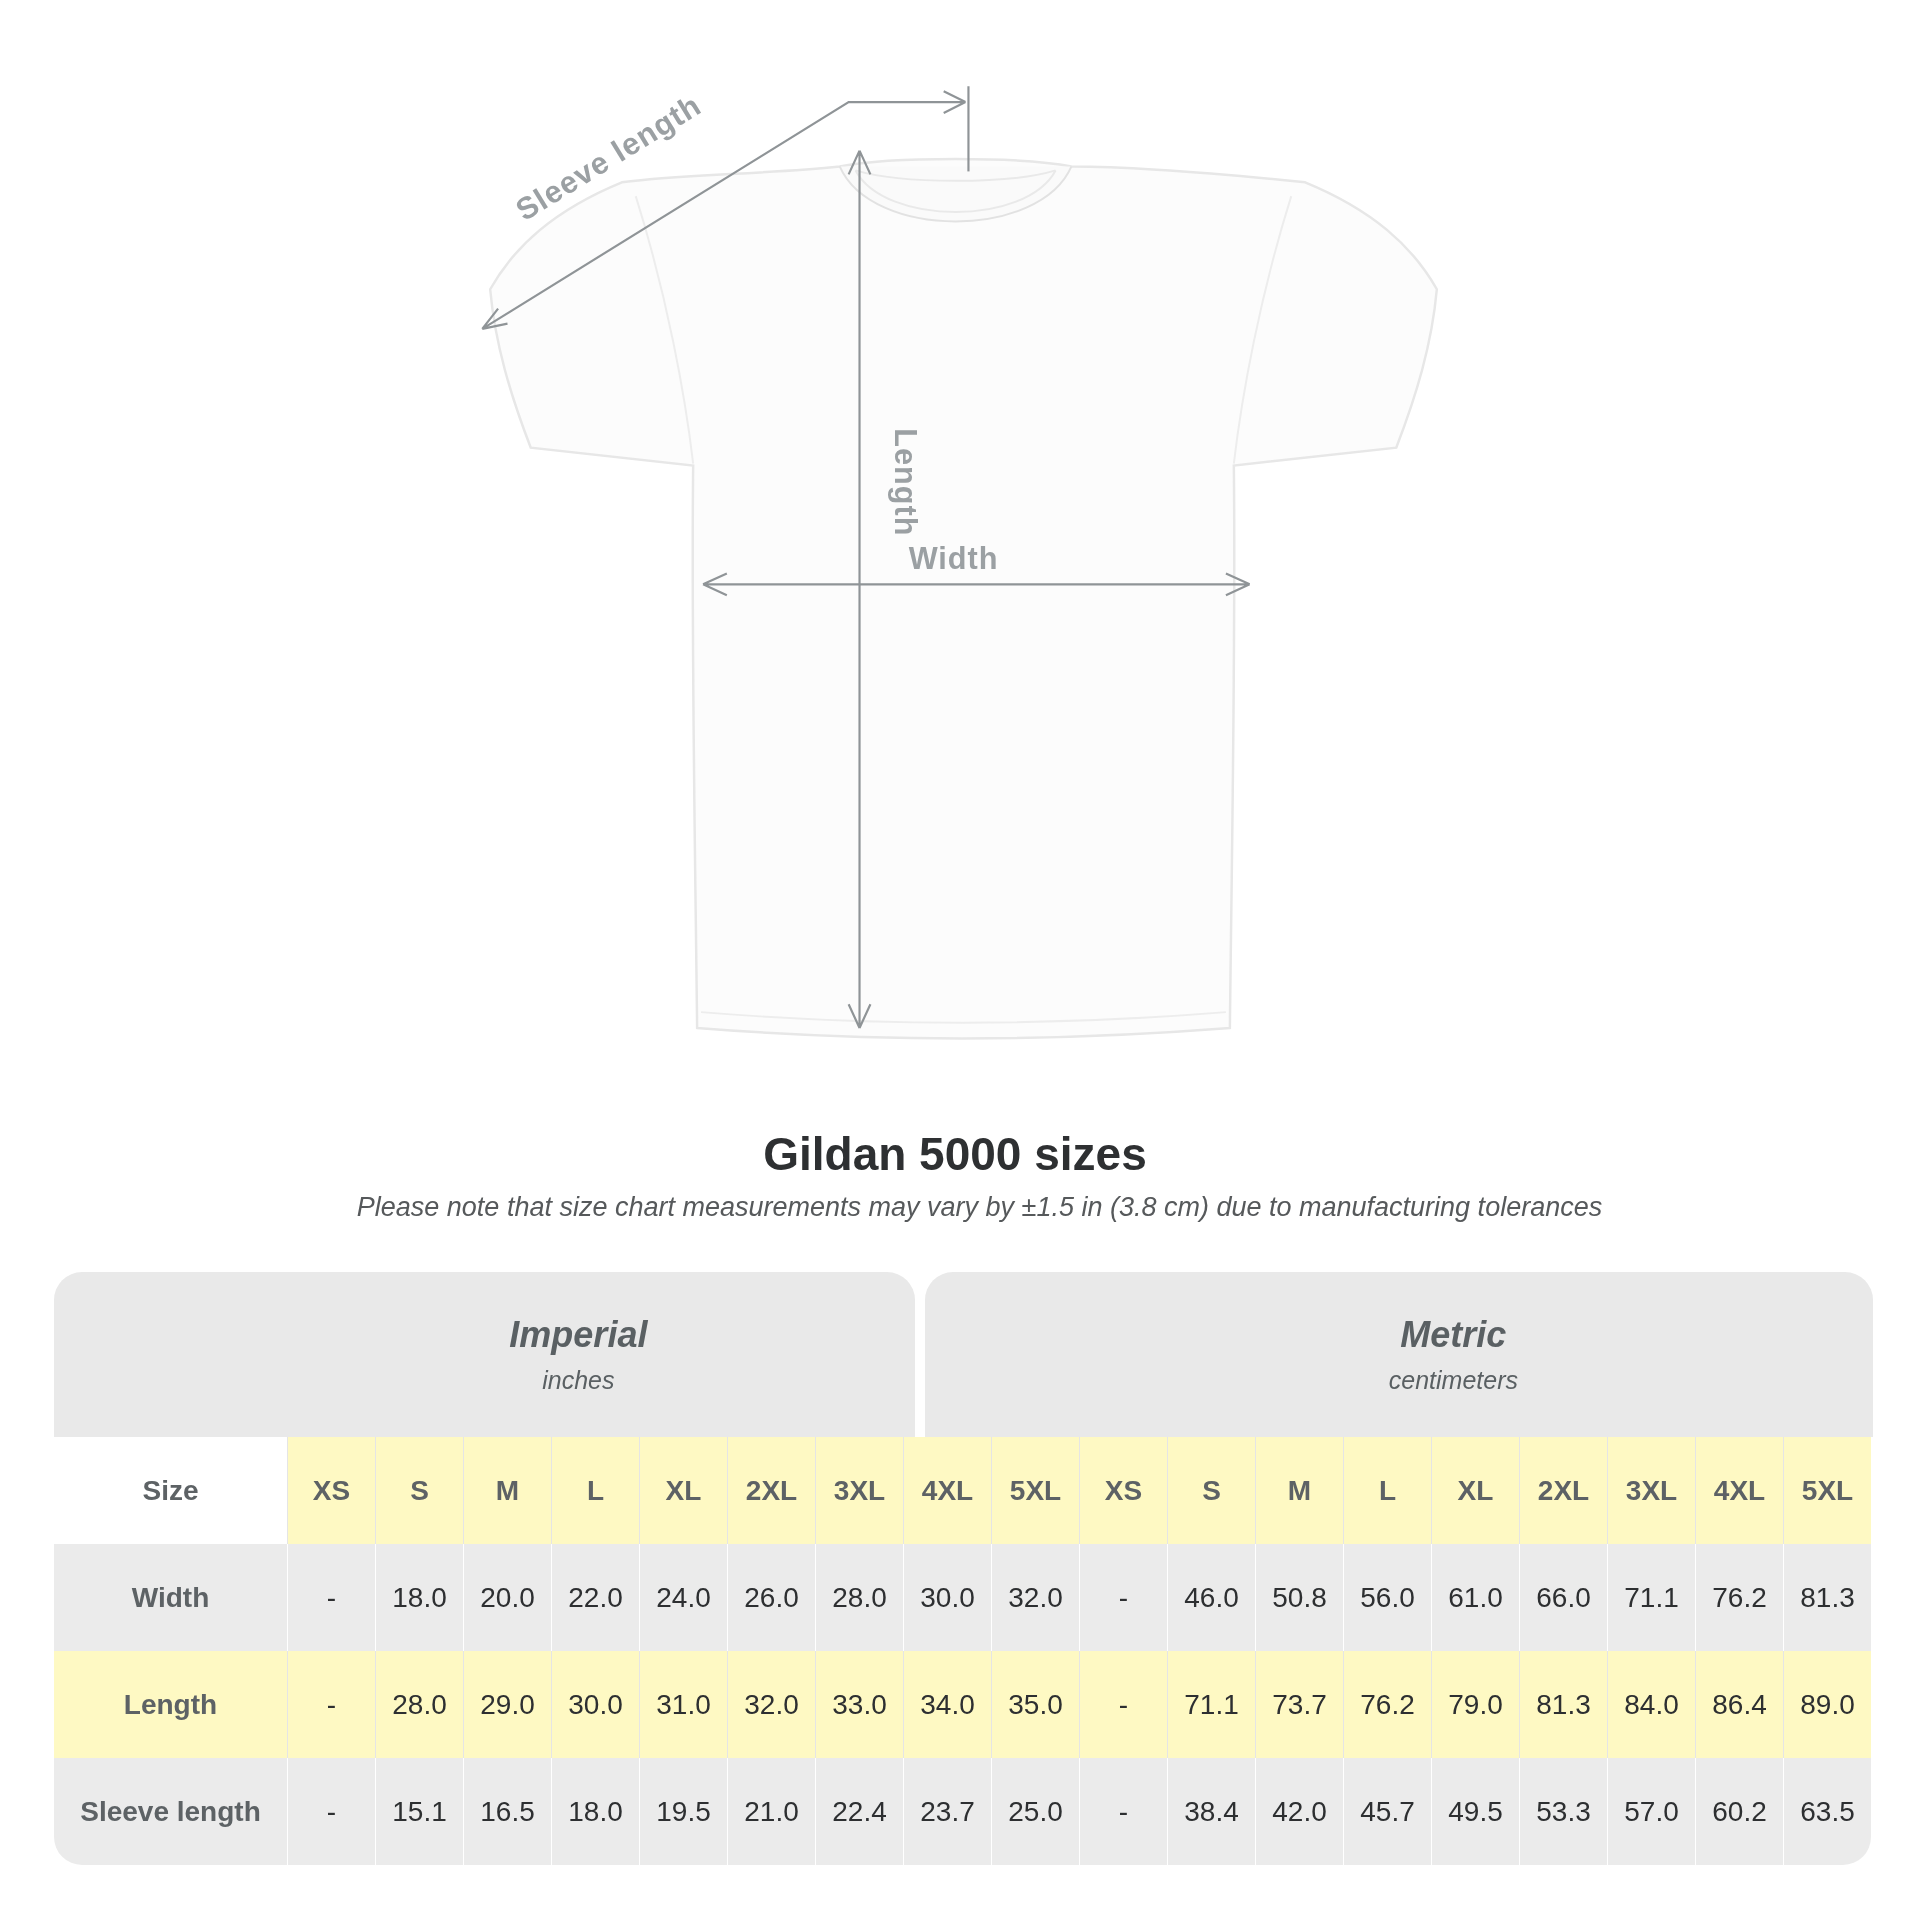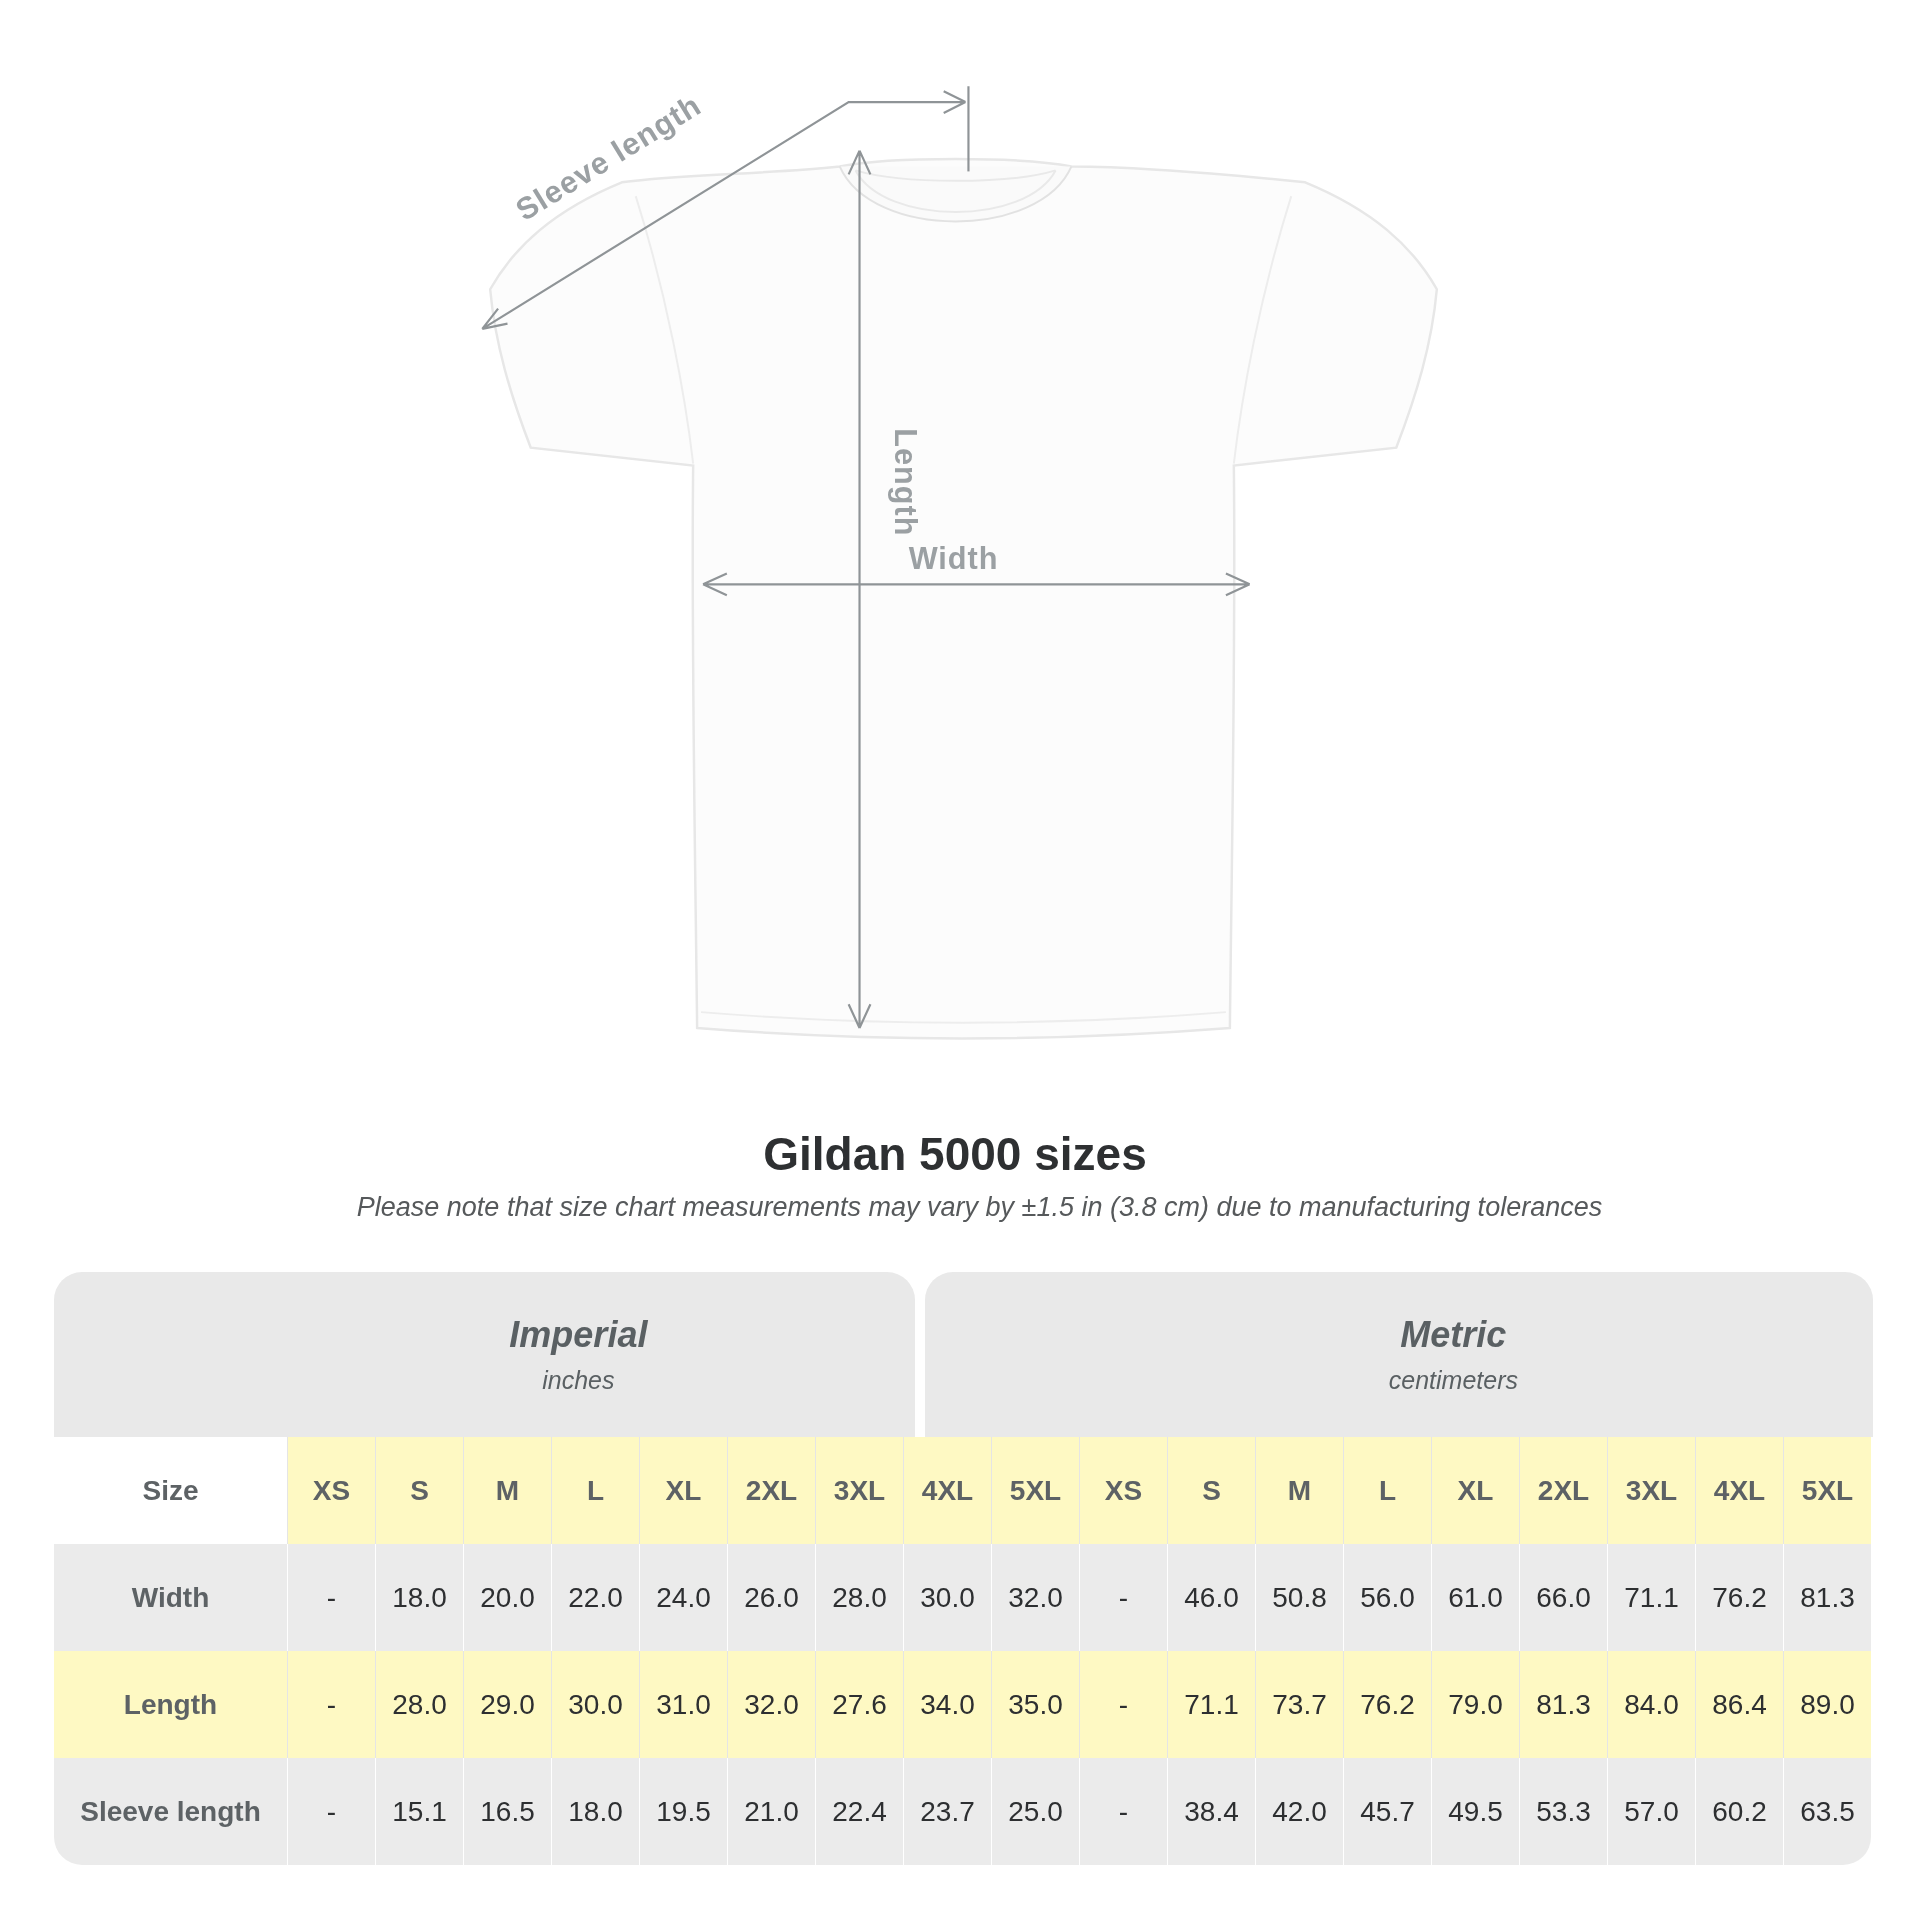--- a/index.html
+++ b/index.html
@@ -168,21 +168,21 @@
       </div>
 
       <div class="r-white" style="display:contents">
         <div class="cell rowlabel c-first">Length</div>
         <div class="cell">-</div>
         <div class="cell">28.0</div>
         <div class="cell">29.0</div>
         <div class="cell">30.0</div>
         <div class="cell">31.0</div>
         <div class="cell">32.0</div>
-        <div class="cell">27.6</div>
+        <div class="cell">33.0</div>
         <div class="cell">34.0</div>
         <div class="cell">35.0</div>
         <div class="cell">-</div>
         <div class="cell">71.1</div>
         <div class="cell">73.7</div>
         <div class="cell">76.2</div>
         <div class="cell">79.0</div>
         <div class="cell">81.3</div>
         <div class="cell">84.0</div>
         <div class="cell">86.4</div>

